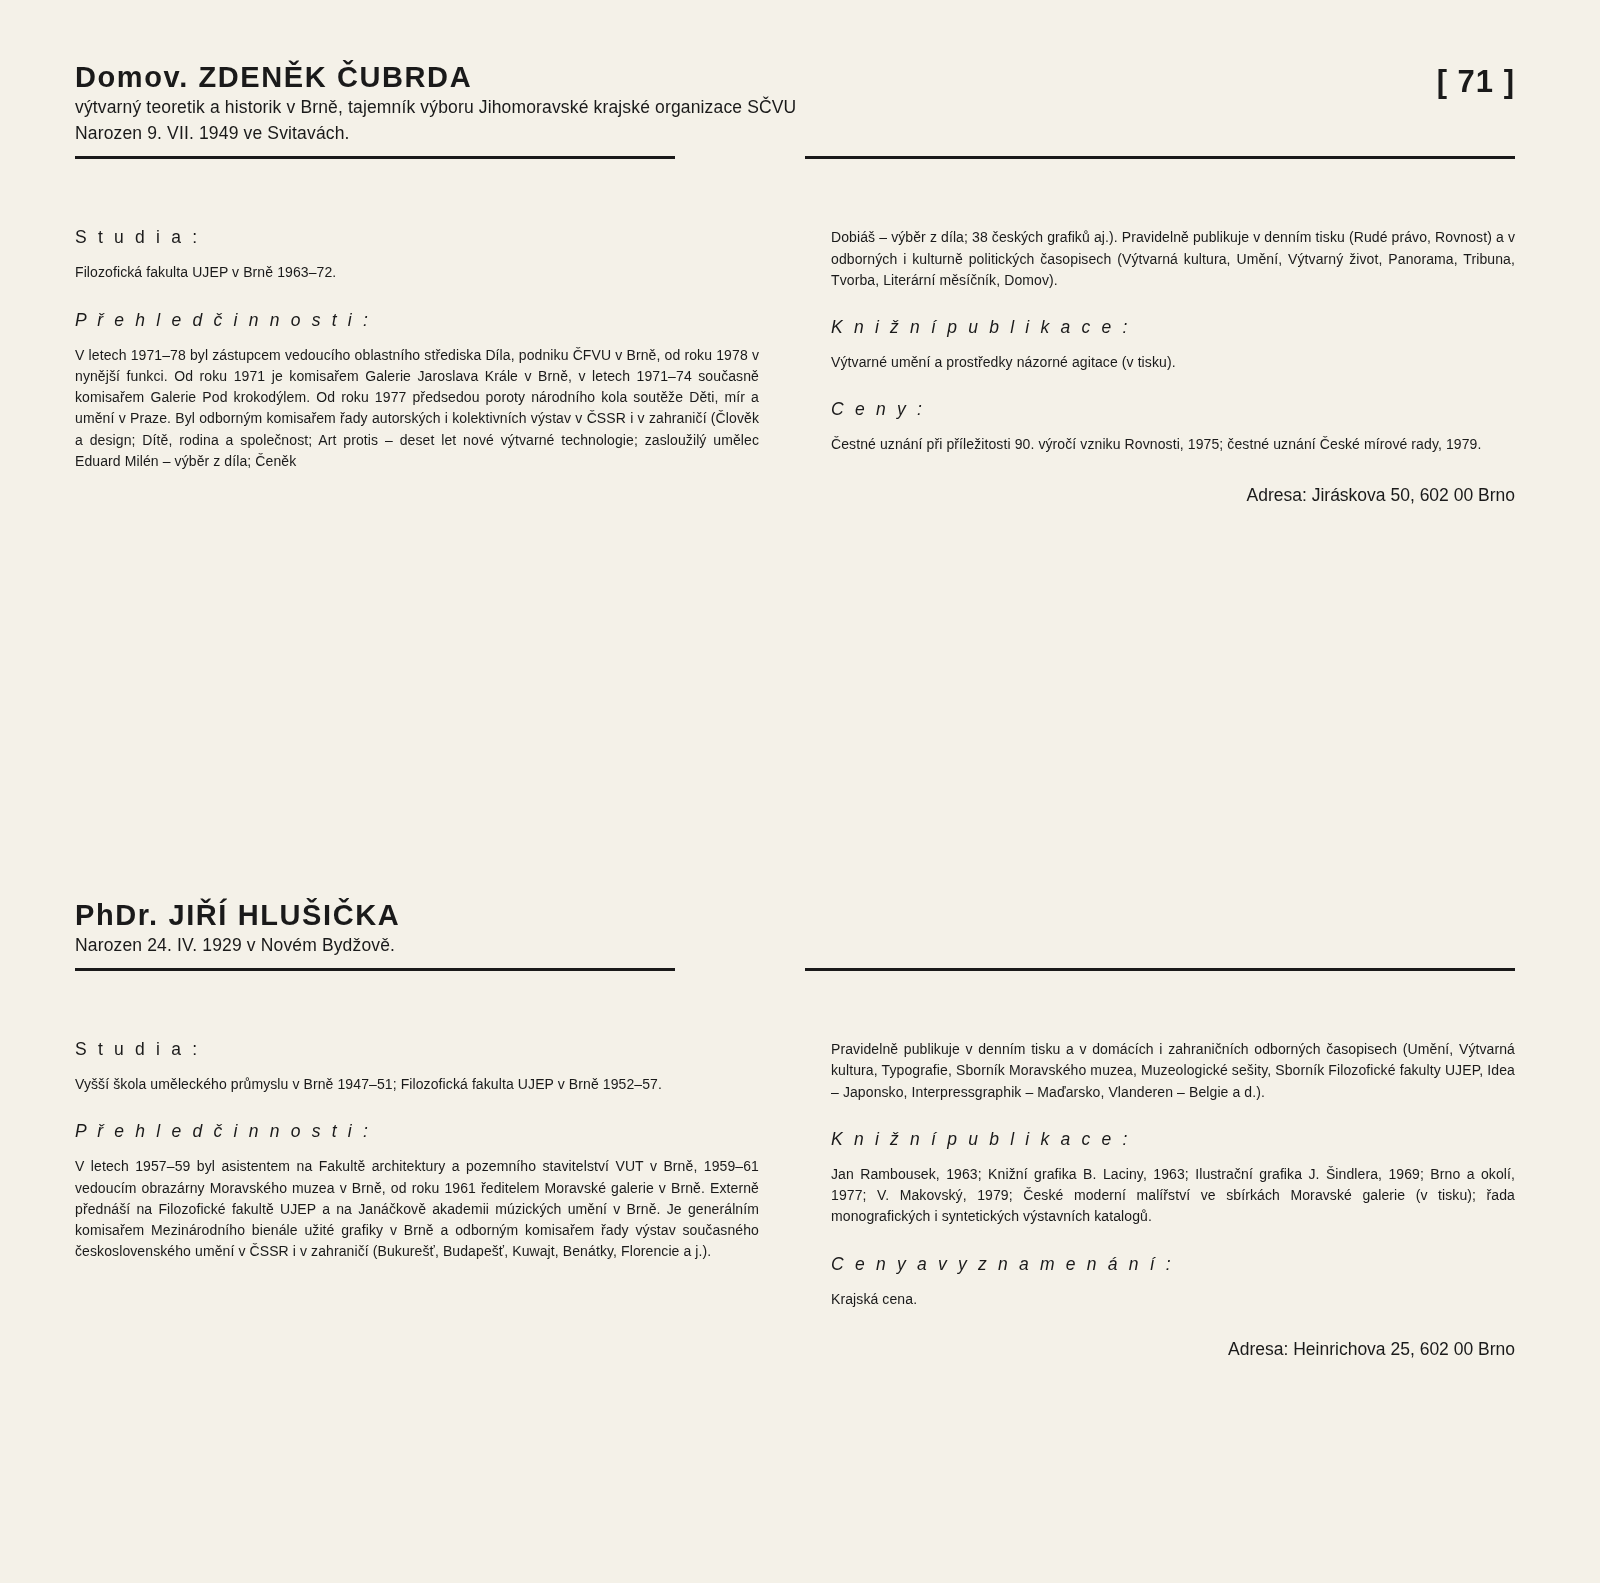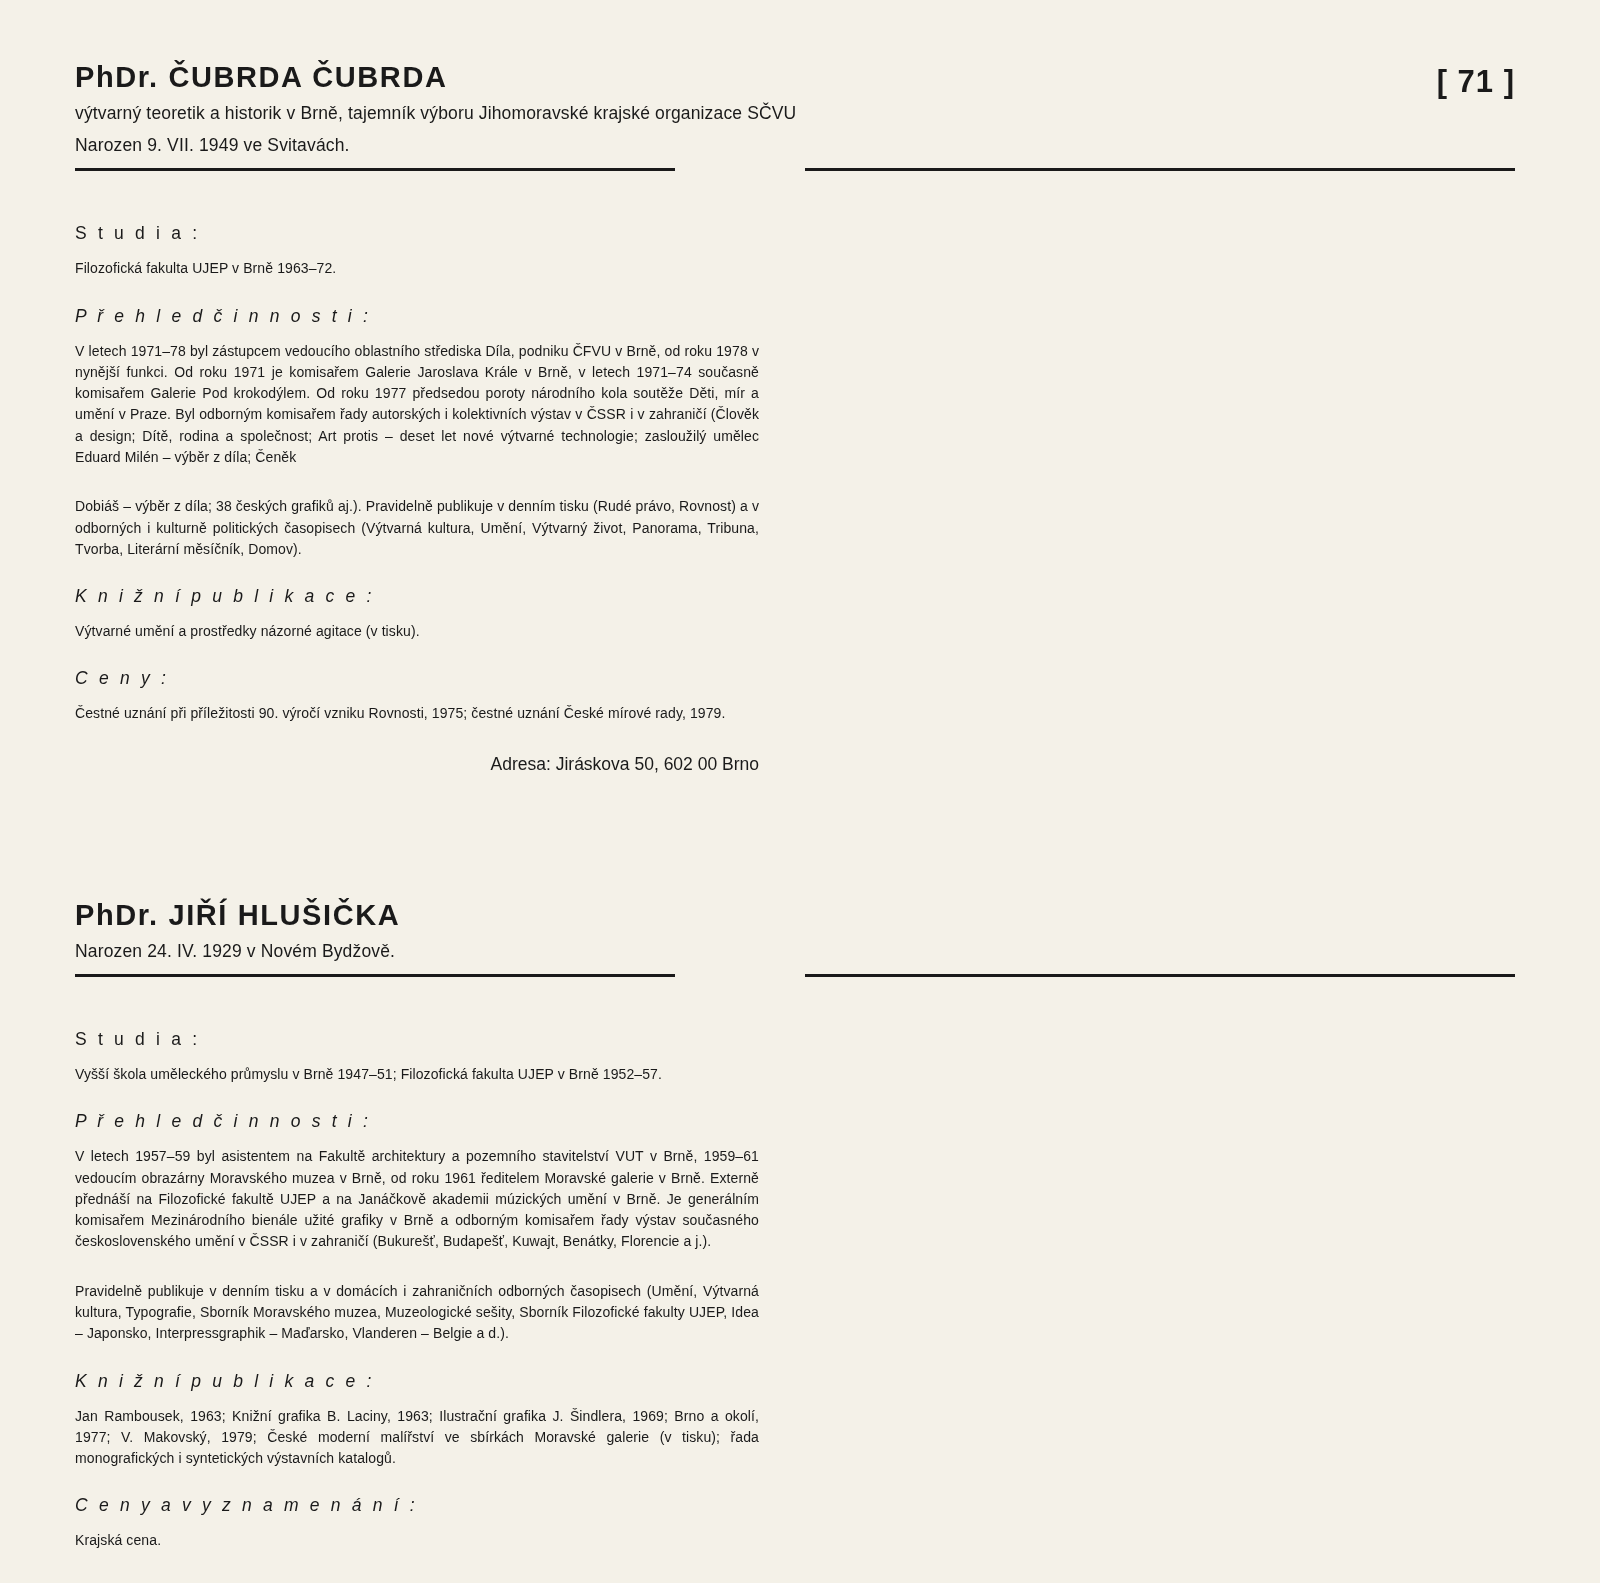--- a/index.html
+++ b/index.html
@@ -45,43 +45,41 @@
     position: absolute;
     right: 0;
     top: 2px;
     font-size: 31px;
     font-weight: bold;
     letter-spacing: 1px;
   }
   .subline {
     font-size: 17.5px;
     line-height: 1.5;
-    margin-top: 6px;
     letter-spacing: 0.15px;
   }
   .rule {
     margin-top: 10px;
     height: 3px;
     background: #1a1a1a;
     position: relative;
   }
   .rule::after {
     content: "";
     position: absolute;
     left: 600px;
     top: -1px;
     width: 130px;
     height: 5px;
     background: #f4f1e8;
   }
   .cols {
-    margin-top: 52px;
+    margin-top: 68px;
     display: flex;
-    gap: 28px;
-    flex-direction: column;
+    gap: 72px;
   }
   .col {
     width: 684px;
   }
   .section-label {
     font-size: 17.5px;
     letter-spacing: 3.2px;
     margin-bottom: 14px;
     margin-top: 26px;
   }
@@ -102,21 +100,21 @@
   }
   .col-right .para { text-align: justify; }
 </style>
 </head>
 <body>
 
 <div class="page">
 
   <div class="entry entry-1">
     <div class="head-row">
-      <span class="name">PhDr. ČUBRDA ČUBRDA</span>
+      <span class="name">Domov. ZDENĚK ČUBRDA</span>
       <span class="page-num">[ 71 ]</span>
     </div>
     <div class="subline">výtvarný teoretik a historik v Brně, tajemník výboru Jihomoravské krajské organizace SČVU</div>
     <div class="subline">Narozen 9. VII. 1949 ve Svitavách.</div>
     <div class="rule"></div>
 
     <div class="cols">
       <div class="col col-left">
         <div class="section-label first">S t u d i a :</div>
         <p class="para">Filozofická fakulta UJEP v Brně 1963–72.</p>

